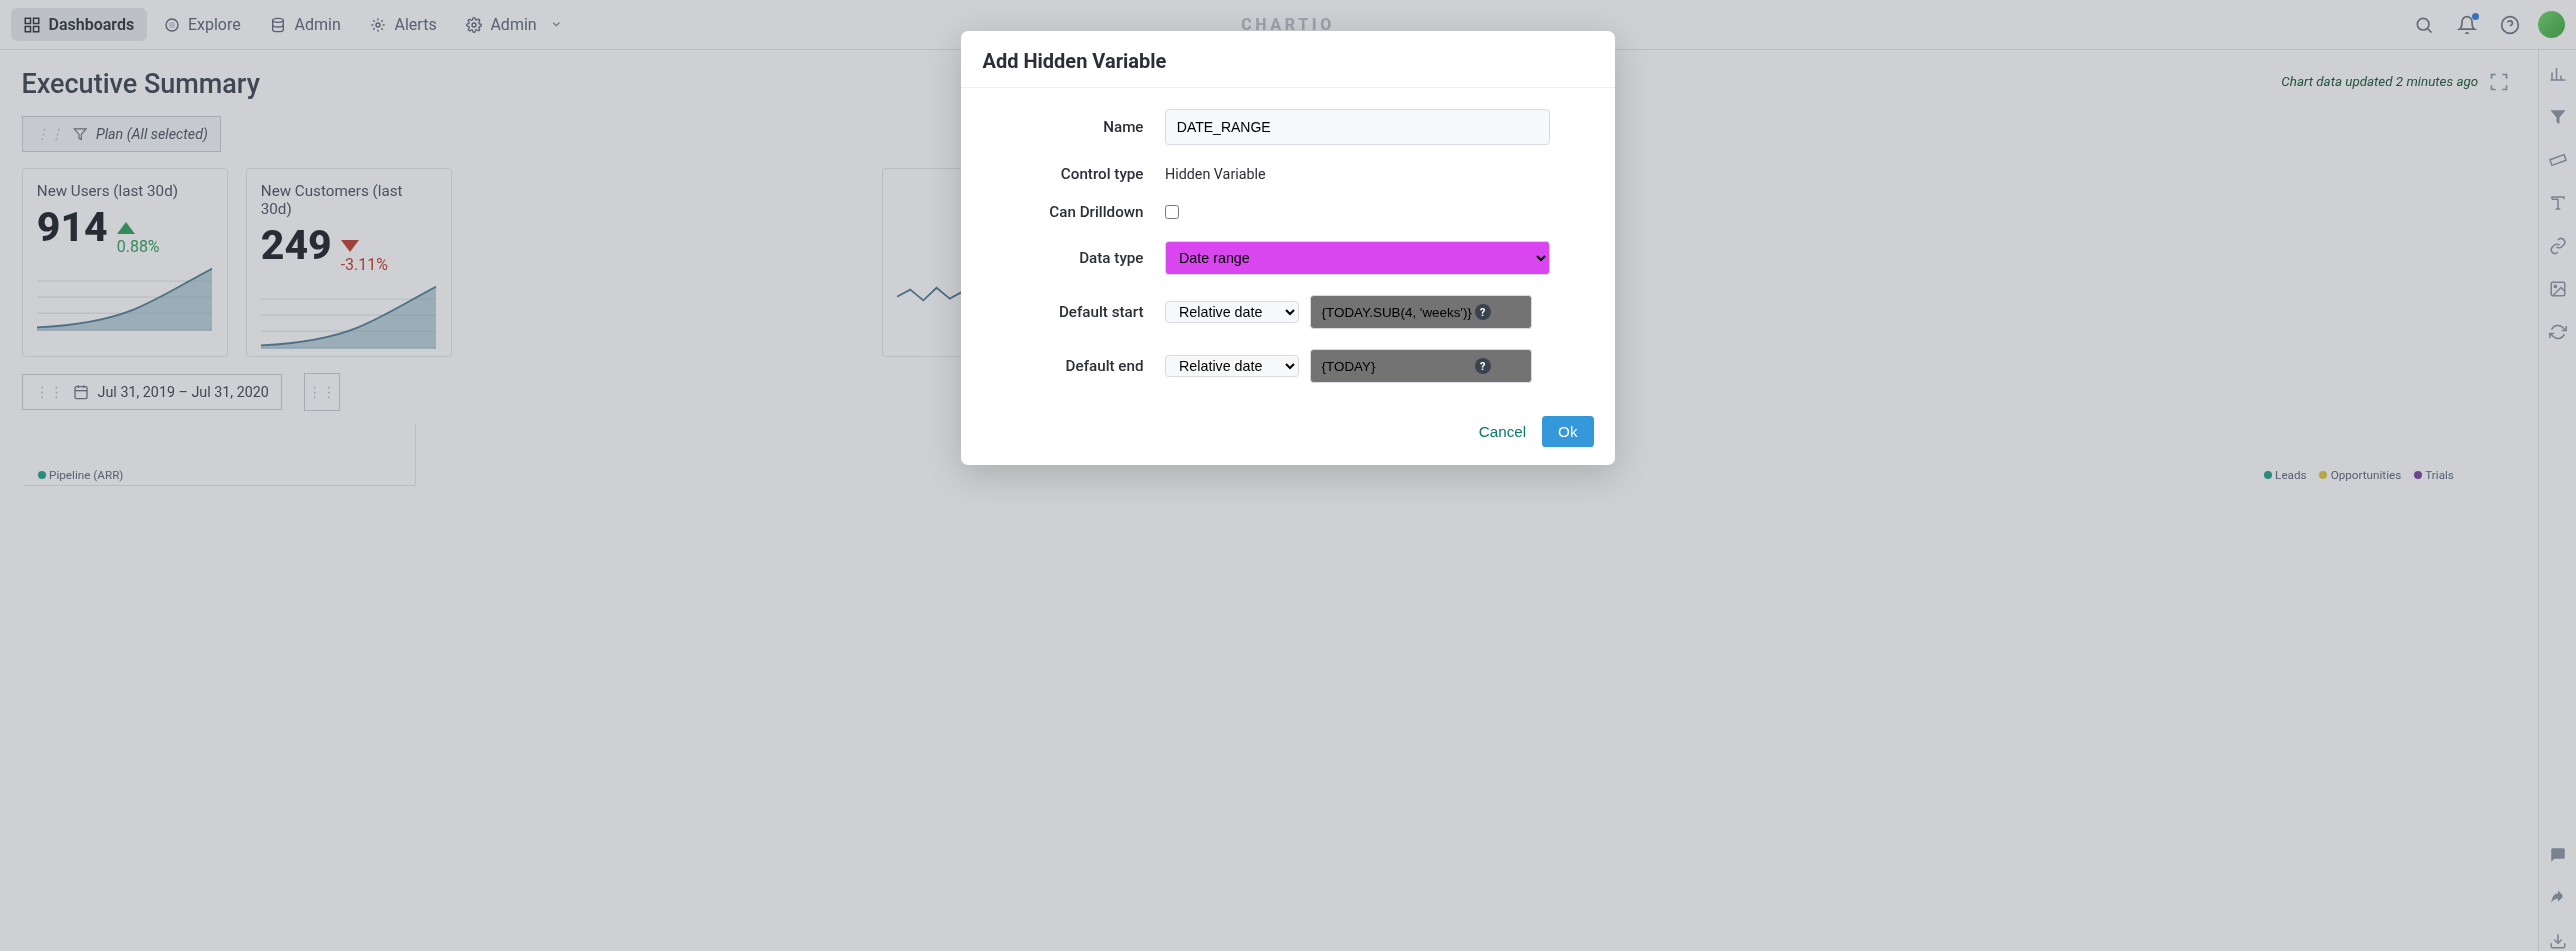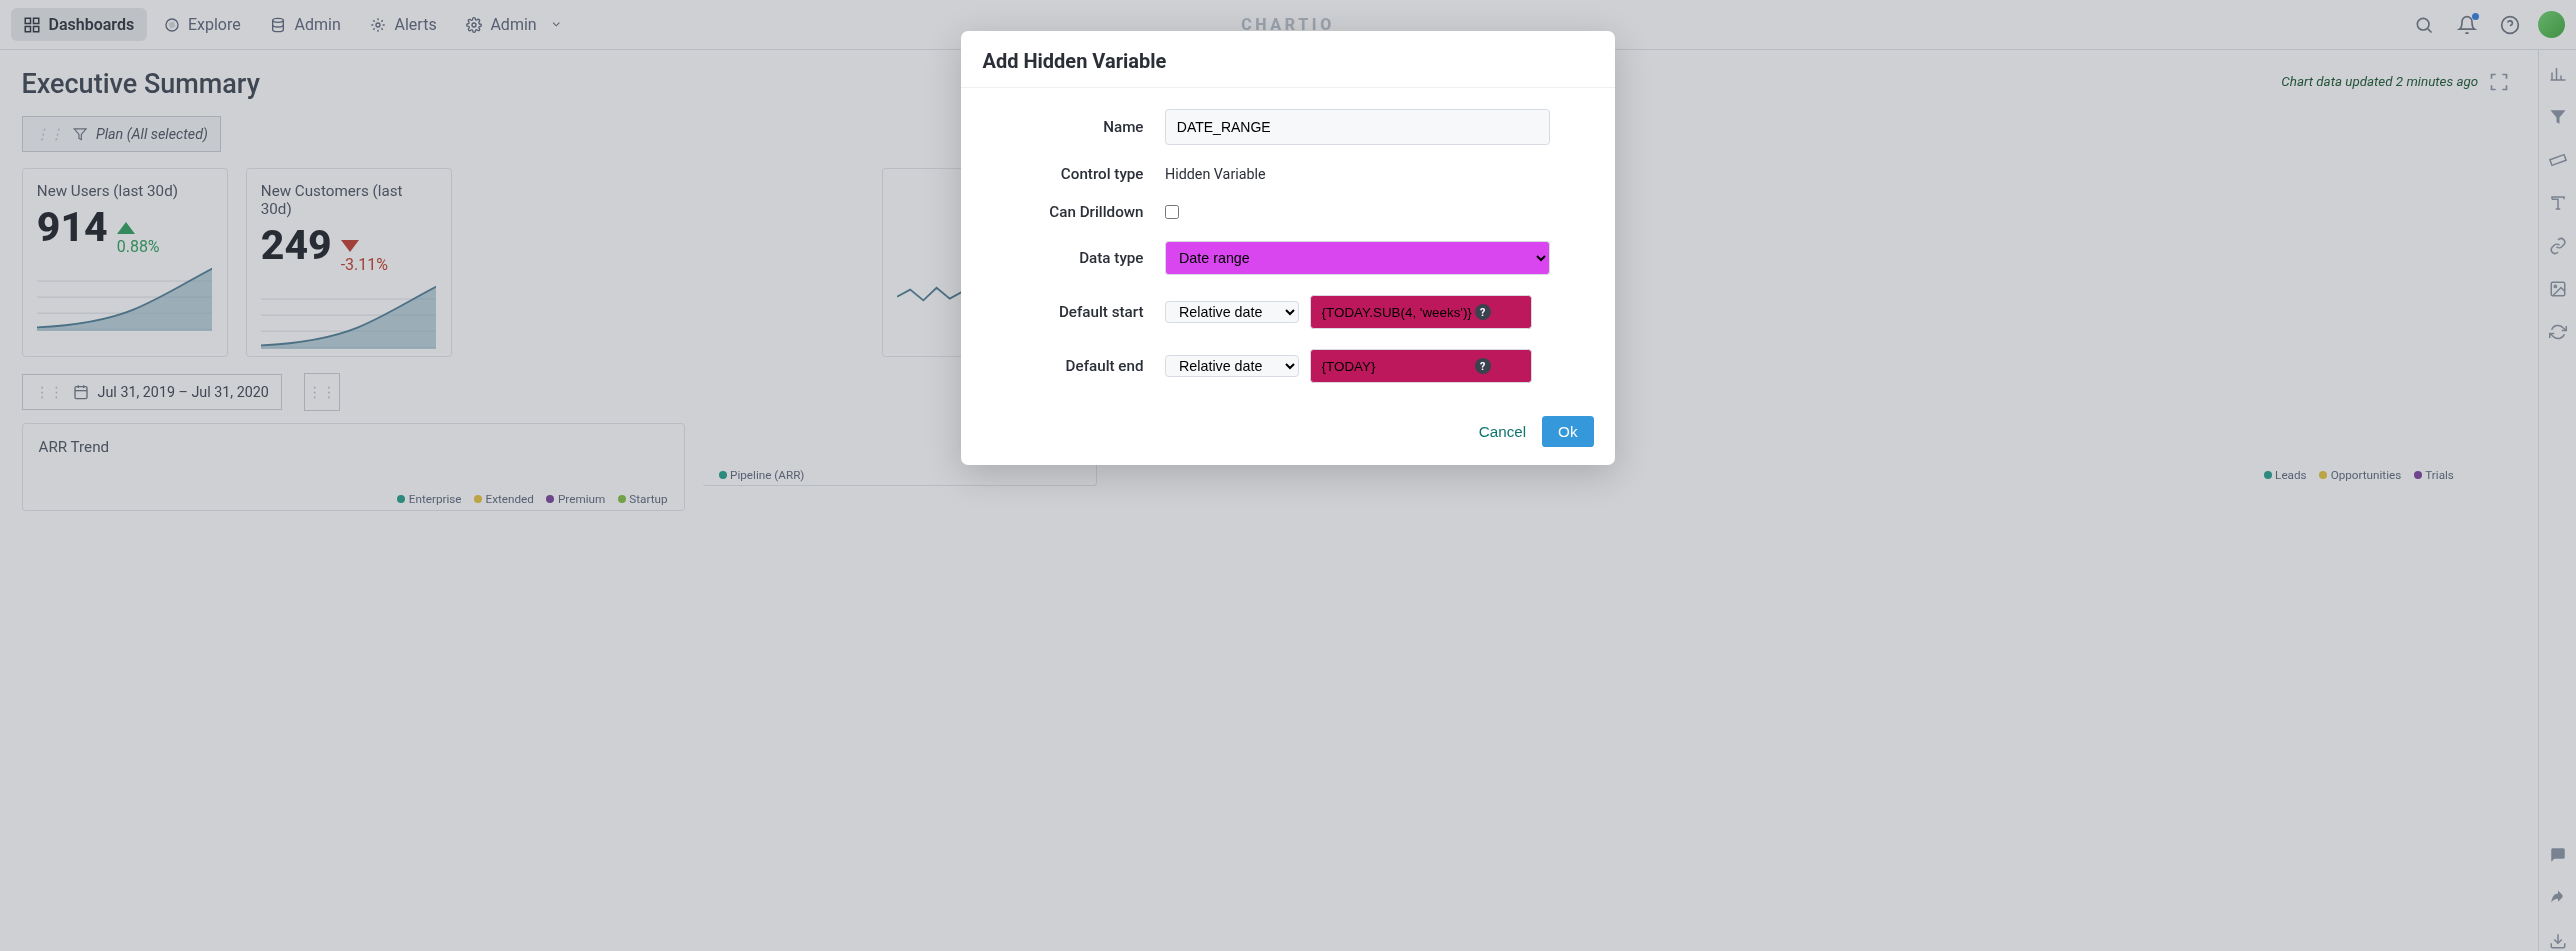--- a/index.html
+++ b/index.html
@@ -72,21 +72,21 @@
   .modal-header { padding: 18px 21.5px 14.3px; font-size: 20px; font-weight: 700; color:#2b2f38; border-bottom:0.9px solid #eef0f3; }
   .modal-body { padding: 21.5px 25px 7.2px; }
   .form-row { display:flex; align-items:center; margin-bottom: 20px; }
   .form-row .lbl { width: 179px; text-align:right; padding-right: 21.5px; font-size: 15.2px; color:#2b2f38; font-weight:500; }
   .form-row .ctrl { flex:1; display:flex; align-items:center; gap:10.8px; }
   .ctrl input[type=text].nm { width: 385px; height: 36px; border:0.9px solid #d7dbe1; border-radius:3.6px; background:#f7f8fa; padding: 0 10.8px; font-size:14px; }
   .ctrl .static { font-size:14.3px; color:#2b2f38; }
   .ctrl input[type=checkbox] { width:14.3px; height:14.3px; }
   .ctrl select.wide { width: 385px; height: 34px; border:0.9px solid #d7dbe1; border-radius:3.6px; background:#d946ef; padding: 0 9px; font-size:14.3px; }
   .ctrl select.narrow { width: 134px; height: 22px; border:0.9px solid #d7dbe1; border-radius:3.6px; background:#f7f8fa; padding: 0 9px; font-size:14.3px; }
-  .ctrl .expr { flex:1; height:34px; border:0.9px solid #d7dbe1; border-radius:3.6px; padding:0 32px 0 10.8px; font-size:13.4px; position:relative; background:#be185d; }
+  .ctrl .expr { flex:1; height:34px; border:0.9px solid #d7dbe1; border-radius:3.6px; padding:0 32px 0 10.8px; font-size:13.4px; position:relative; background:#737373; }
   .expr-wrap { position:relative; flex:1; max-width: 188px; }
   .expr-wrap .q { position:absolute; right:7.2px; top:50%; transform:translateY(-50%); width:16px; height:16px; border-radius:50%; background:#3b424f; color:#fff; font-size:10.8px; display:flex; align-items:center; justify-content:center; font-weight:700; }
   .modal-footer { display:flex; justify-content:flex-end; gap:16px; padding: 5.4px 21.5px 18px; align-items:center; }
   .btn-cancel { background:none; border:none; font-size:15.2px; color:#0f766e; cursor:pointer; }
   .btn-ok { background:#3498db; color:#fff; border:none; border-radius:3.6px; padding: 7.2px 16px; font-size:15.2px; cursor:pointer; }
 
   
   svg { display:block; }
 </style>
 </head>
@@ -263,30 +263,20 @@
             <line x1="8" y1="2" x2="8" y2="6"></line>
             <line x1="3" y1="10" x2="21" y2="10"></line>
           </svg>
         <span>Jul 31, 2019  –  Jul 31, 2020</span>
       </div>
       <div class="secondary-widget">⋮⋮</div>
     </div>
 
     
     <div class="chart-row">
-      <div class="chart-block">
-        <div class="ct">ARR Trend</div>
-        <div class="legend">
-          <span style="margin-left:auto;"></span>
-          <span><span class="dot" style="background:#1f9e89;"></span><span>Enterprise</span></span>
-          <span><span class="dot" style="background:#e3c23c;"></span><span>Extended</span></span>
-          <span><span class="dot" style="background:#7a3e9d;"></span><span>Premium</span></span>
-          <span><span class="dot" style="background:#7fbf3f;"></span><span>Startup</span></span>
-        </div>
-      </div>
 
       <div class="chart-block narrow" style="border-top:none; border-left:none; padding-top:45px;">
         <div class="legend" style="margin-top:0;">
           <span><span class="dot" style="background:#1f9e89;"></span><span>Pipeline (ARR)</span></span>
         </div>
       </div>
 
       <div class="chart-block narrow" style="border:none; padding-top:45px; margin-left:auto; width:269px;">
         <div class="legend" style="margin-top:0;">
           <span><span class="dot" style="background:#1f9e89;"></span><span>Leads</span></span>

